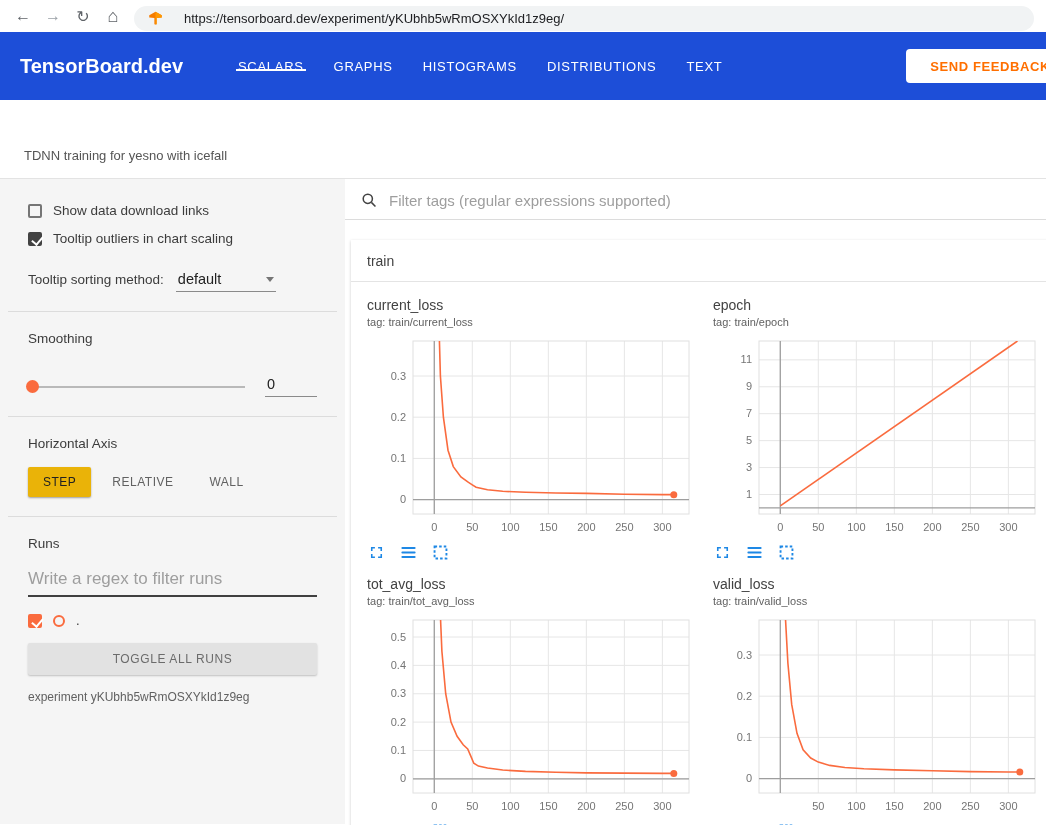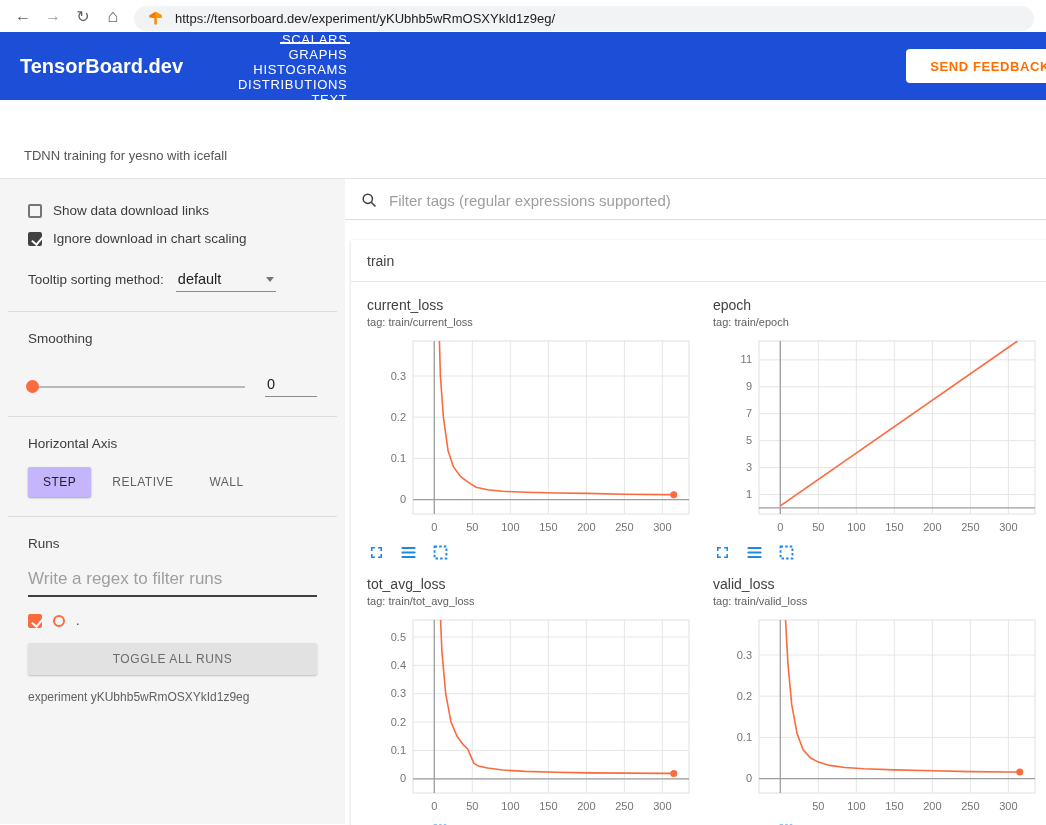--- a/index.html
+++ b/index.html
@@ -5,27 +5,27 @@
   * { box-sizing: border-box; margin: 0; padding: 0; }
   html,body { width:1046px; height:825px; overflow:hidden; }
   body { font-family:"Liberation Sans", sans-serif; background:#fff; position:relative; }
 
   
   .browser-bar { height:32px; display:flex; align-items:center; padding:0 8px; background:#fff; }
   .nav-ic { width:30px; height:28px; display:flex; align-items:center; justify-content:center;
             font-size:16px; color:#5f6368; cursor:pointer; flex:none; }
   .nav-ic.dim { color:#9aa0a6; }
   .addr { flex:1; height:25px; background:#f1f3f4; border-radius:13px; display:flex; align-items:center;
-          gap:12px; padding:0 14px; margin:4px 4px 0 6px; cursor:text; }
+          gap:21px; padding:0 14px; margin:4px 4px 0 6px; cursor:text; }
   .addr-url { font-size:13px; color:#202124; white-space:nowrap; }
 
   
   .app-header { height:68px; background:#1d4ed8; display:flex; align-items:stretch; padding:0 0 0 20px; position:relative; }
   .brand { display:flex; align-items:center; font-size:20px; font-weight:bold; color:#fff; margin-right:40px; white-space:nowrap; }
-  .tabs { display:flex; align-items:flex-end;flex-direction:column; }
+  .tabs { display:flex; align-items:center; }
   .tab { display:flex; align-items:center; padding:0 15px; color:#fff; font-size:13px; letter-spacing:.7px;
          position:relative; cursor:pointer; white-space:nowrap; }
   .tab.active::after { content:""; position:absolute; left:13px; right:13px; bottom:3px; height:2px; background:#fff; }
   .feedback { margin-left:auto; margin-right:-28px; align-self:center; height:34px; padding:0 24px;
               background:#fff; color:#ff6f00; font-weight:bold; font-size:13px; letter-spacing:.6px;
               border:none; border-radius:4px; white-space:nowrap; cursor:pointer;
               font-family:"Liberation Sans",sans-serif; }
 
   
   .exp-bar { height:79px; border-bottom:1px solid #e3e3e3; display:flex; align-items:flex-end;
@@ -57,21 +57,21 @@
   .section-label { font-size:13.5px; color:#3c3c3c; }
 
   .slider-row { display:flex; align-items:center; gap:20px; margin-top:30px; }
   .slider { position:relative; flex:1; height:2px; background:#b9b9b9; cursor:pointer; }
   .slider-thumb { position:absolute; left:-2px; top:-5.5px; width:13px; height:13px; border-radius:50%; background:#fa6b3e; cursor:grab; }
   .smooth-val { width:52px; border-bottom:1px solid #8a8a8a; font-size:14.5px; color:#212121; padding:0 2px 4px 2px; }
 
   .axis-row { display:flex; align-items:center; gap:6px; margin-top:16px; }
   .axis-btn { font-size:12px; letter-spacing:.5px; color:#616161; padding:8px 15px; border-radius:2px;
               background:transparent; border:none; cursor:pointer; font-family:"Liberation Sans",sans-serif; }
-  .axis-btn.checked { background:#c4b5fd; color:#212121; box-shadow:0 1px 2px rgba(0,0,0,.35); }
+  .axis-btn.checked { background:#eab308; color:#212121; box-shadow:0 1px 2px rgba(0,0,0,.35); }
 
   .regex-input { width:100%; border:none; border-bottom:2px solid #404040; background:transparent;
                  font-size:17px; padding:8px 0 6px 0; color:#212121; outline:none; margin-top:10px;
                  font-family:"Liberation Sans",sans-serif; }
   .regex-input::placeholder { color:#9e9e9e; }
 
   .run-row { display:flex; align-items:center; gap:11px; margin-top:16px; }
   .swatch { width:12px; height:12px; border-radius:50%; border:2px solid #fa6b3e; flex:none; }
   .run-label { font-size:13px; color:#3c3c3c; }
 
@@ -136,21 +136,21 @@
 
   <div class="sidebar">
 
     <div class="check-row">
       <span class="cb"></span>
       <span>Show data download links</span>
     </div>
 
     <div class="check-row">
       <span class="cb checked"></span>
-      <span>Ignore download in chart scaling</span>
+      <span>Tooltip outliers in chart scaling</span>
     </div>
 
     <div class="tooltip-row">
       <span>Tooltip sorting method:</span>
       <span class="dropdown">
         <span>default</span>
         <span class="caret"></span>
       </span>
     </div>
 

